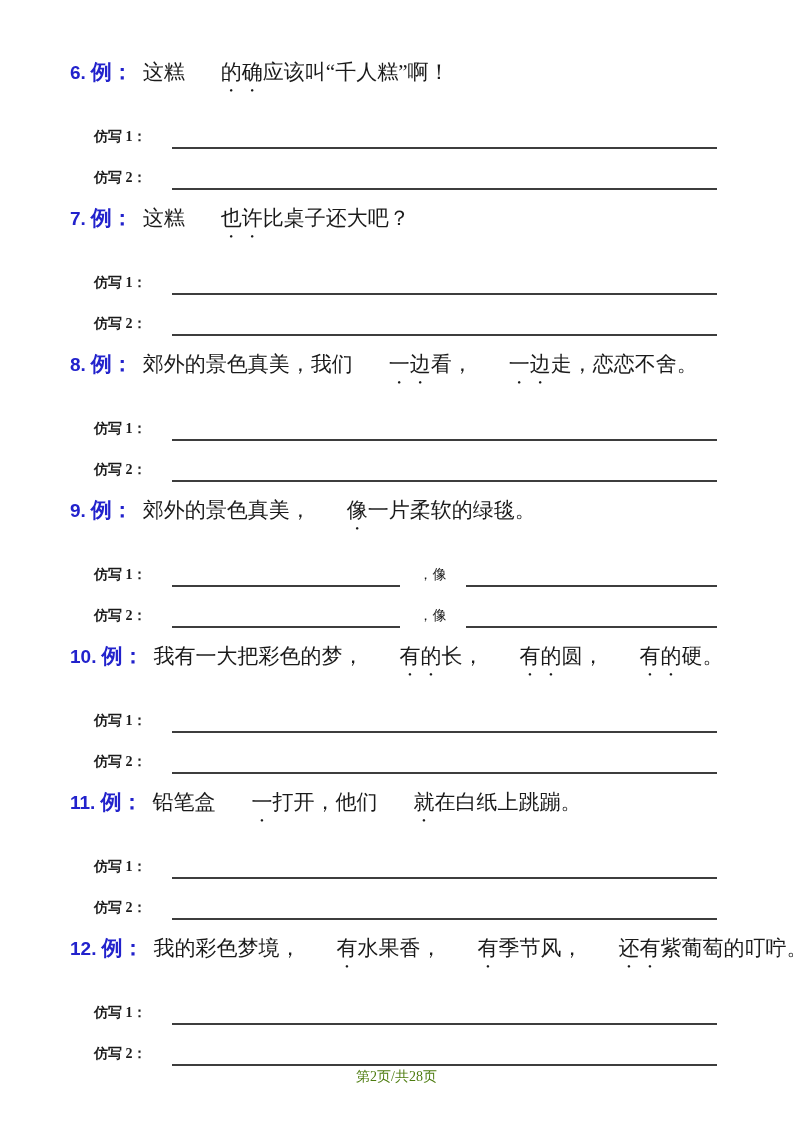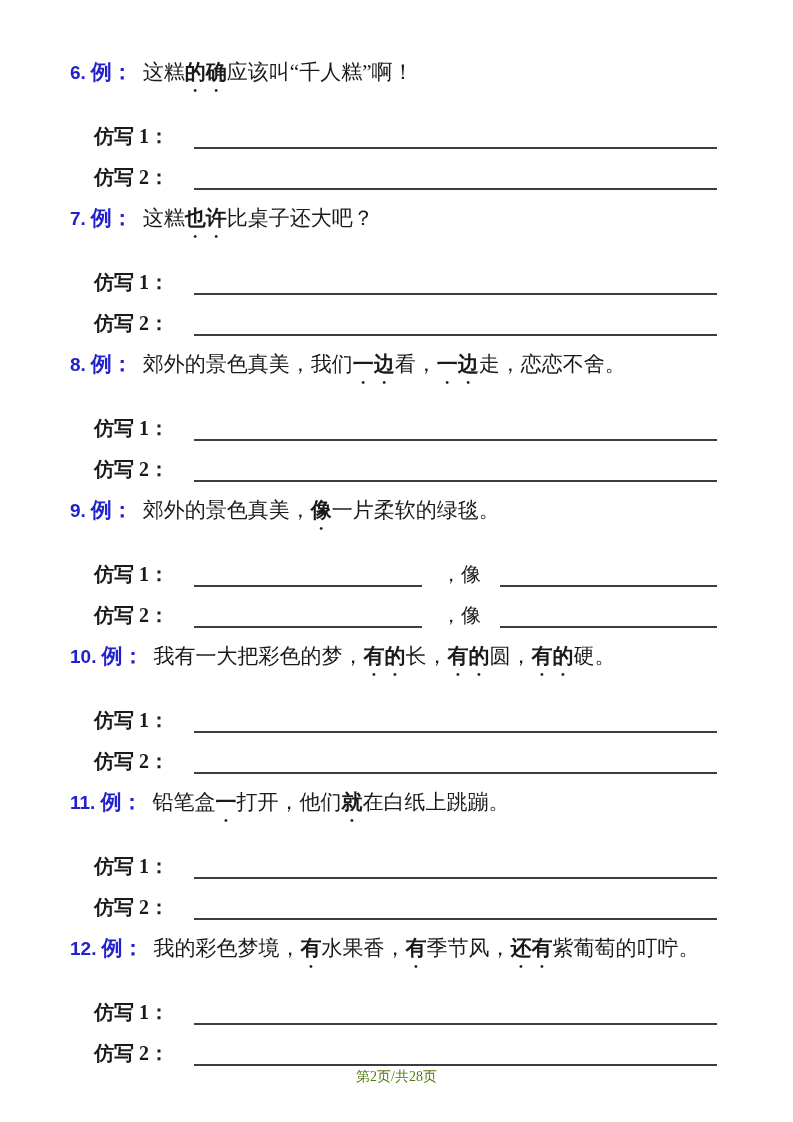--- a/index.html
+++ b/index.html
@@ -18,31 +18,32 @@
     font-size:21px;line-height:26px;white-space:nowrap;
   }
   .num{
     color:#2222cc;font-weight:700;
     font-family:"Liberation Sans","DejaVu Sans",sans-serif;
     font-size:19px;margin-right:5px;
   }
   .ex{color:#2222cc;font-weight:700;margin-right:10px;}
   .seg{font-weight:400;text-align:right;}
   .seg.em{
-    font-weight:700;
+    font-weight:400;
     -webkit-text-emphasis:filled dot #1a1a1a;
     -webkit-text-emphasis-position:under right;
     text-emphasis:filled dot #1a1a1a;
     text-emphasis-position:under right;
+    margin-left:36px;
   }
   .row{
     display:flex;align-items:flex-end;
     margin:27px 0 0 24px;
     height:26px;
-    font-size:20px;line-height:25px;gap:16px;
+    font-size:14px;line-height:25px;gap:16px;
   }
   .row.second{margin-top:15px;justify-content:space-between;}
   .row-label{font-weight:700;white-space:nowrap;margin-right:9px;}
   .blank{
     flex:1 1 auto;
     border-bottom:2px solid #3d3d3d;
     height:24px;
   }
   .blank.fixed{flex:0 0 228px;}
   .like{white-space:nowrap;margin:0 3px;}

